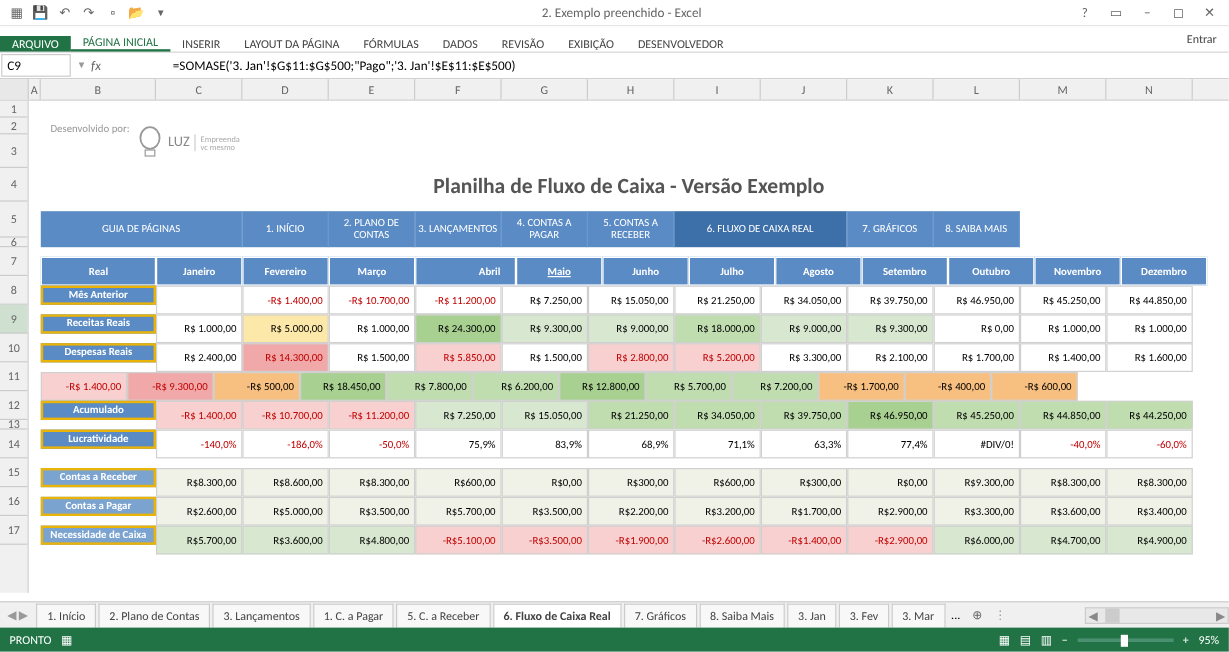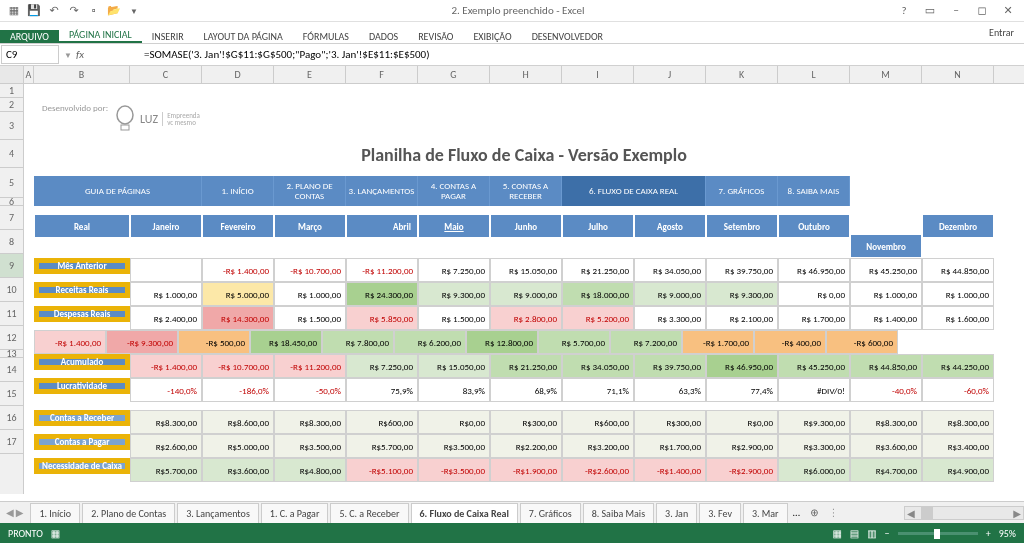--- a/index.html
+++ b/index.html
@@ -35,21 +35,21 @@
 .dev-txt{font-size:9px;color:#999;margin-left:4px}
 .title-row{text-align:center;font-size:18px;color:#555;font-weight:bold;padding:4px 0 10px}
 .nav-row{display:flex;height:30px}
 .nav-sp{width:10px}
 .nav-btn{background:#5b8bc4;color:#fff;font-size:9px;display:flex;align-items:center;justify-content:center;border-right:1px solid #6a99d0;text-align:center;line-height:1.1}
 .nav-btn.active{background:#3d6fa8}
 .gap-row{height:8px}
 .tbl{display:flex}
 .sp{width:10px}
 .hdr-cell{background:#5b8bc4;color:#fff;font-size:9px;font-weight:bold;display:flex;align-items:center;justify-content:center;border:1px solid #fff;height:24px}
-.lbl-cell{background:#5b8bc4;color:#fff;font-size:9px;font-weight:bold;display:flex;align-items:center;justify-content:center;border:5px solid #eab308;width:96px;height:16px;text-align:left;line-height:1.1}
+.lbl-cell{background:#5b8bc4;color:#fff;font-size:9px;font-weight:bold;display:flex;align-items:center;justify-content:center;border:2px solid #eab308;width:96px;height:16px;text-align:left;line-height:1.1}
 .lbl-cell.alt{background:#7ba3d0}
 .dc{width:72px;height:24px;font-size:9px;display:flex;align-items:center;justify-content:flex-end;padding-right:4px;border:1px solid #d0d0d0;background:#fff}
 .dc.lg{background:#f0f2e8}
 .dc.g1{background:#d8e8d0}
 .dc.g2{background:#c0ddb0}
 .dc.g3{background:#a8d090}
 .dc.y{background:#fce8a8}
 .dc.o{background:#f8c080}
 .dc.r1{background:#f8d0d0;color:#c00000}
 .dc.r2{background:#f0a8a8;color:#c00000}
@@ -175,28 +175,28 @@
         <div class="nav-btn" style="width: 72px;">8. SAIBA MAIS</div>
       </div>
     <div class="gap-row"></div>
     <div id="block1">
         <div class="tbl">
           <div class="sp"></div>
           <div class="hdr-cell" style="width: 96px;">Real</div>
           <div class="hdr-cell" style="width: 72px;">Janeiro</div>
           <div class="hdr-cell" style="width: 72px;">Fevereiro</div>
           <div class="hdr-cell" style="width: 72px;">Março</div>
-          <div class="hdr-cell" style="width: 72px; padding-left: 40px;">Abril</div>
+          <div class="hdr-cell" style="width: 84px; padding-left: 40px;">Abril</div>
           <div class="hdr-cell" style="width: 72px; text-decoration: underline;">Maio</div>
           <div class="hdr-cell" style="width: 72px;">Junho</div>
           <div class="hdr-cell" style="width: 72px;">Julho</div>
           <div class="hdr-cell" style="width: 72px;">Agosto</div>
           <div class="hdr-cell" style="width: 72px;">Setembro</div>
           <div class="hdr-cell" style="width: 72px;">Outubro</div>
-          <div class="hdr-cell" style="width: 72px; margin-top: 20px;">Novembro</div>
+          <div class="hdr-cell" style="width: 72px;">Novembro</div>
           <div class="hdr-cell" style="width: 72px;">Dezembro</div>
         </div>
         <div class="tbl">
           <div class="sp"></div>
           <div class="lbl-cell">Mês Anterior</div>
           <div class="dc "></div>
           <div class="dc  neg">-R$ 1.400,00</div>
           <div class="dc  neg">-R$ 10.700,00</div>
           <div class="dc  neg">-R$ 11.200,00</div>
           <div class="dc ">R$ 7.250,00</div>

